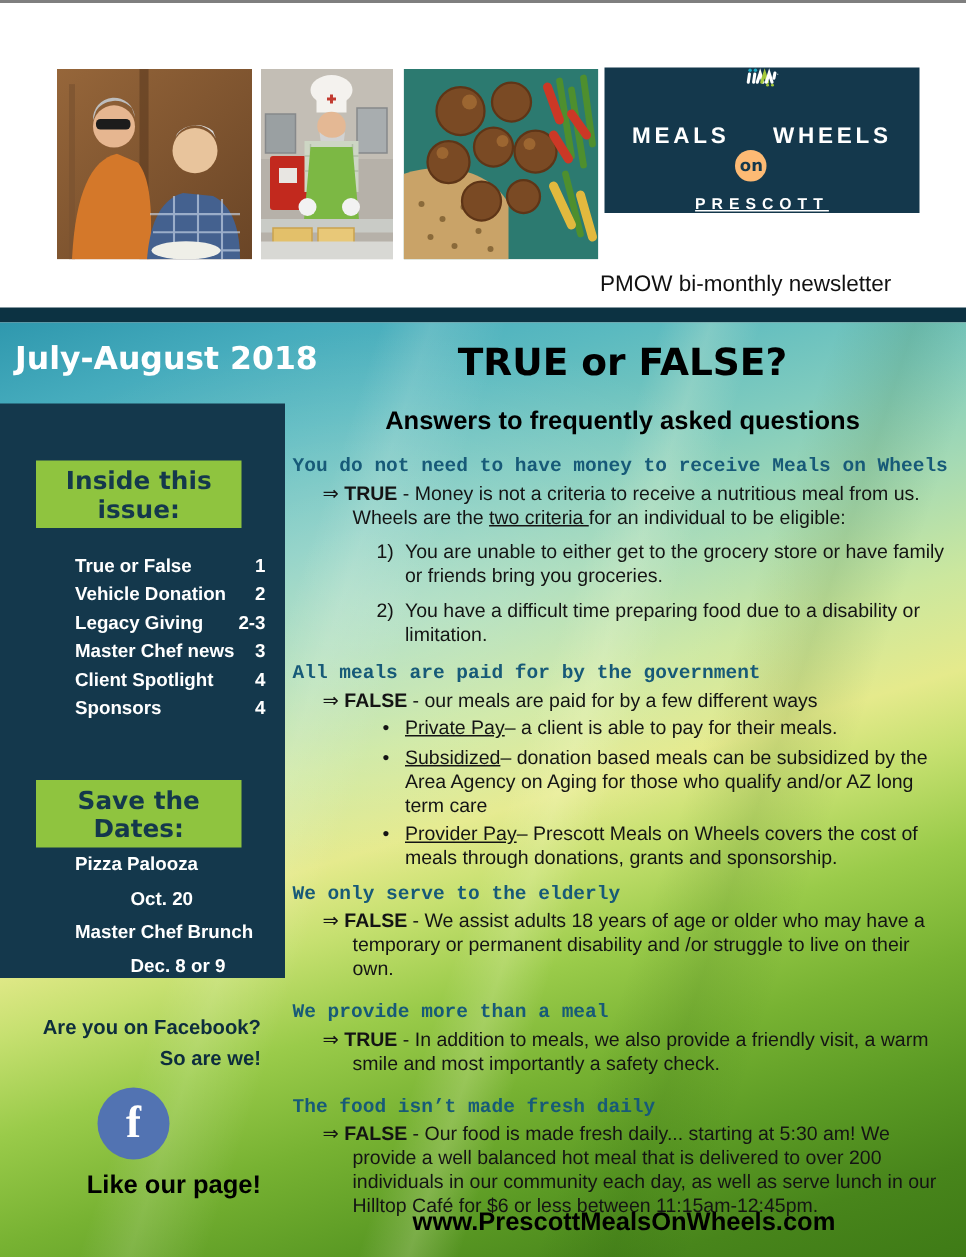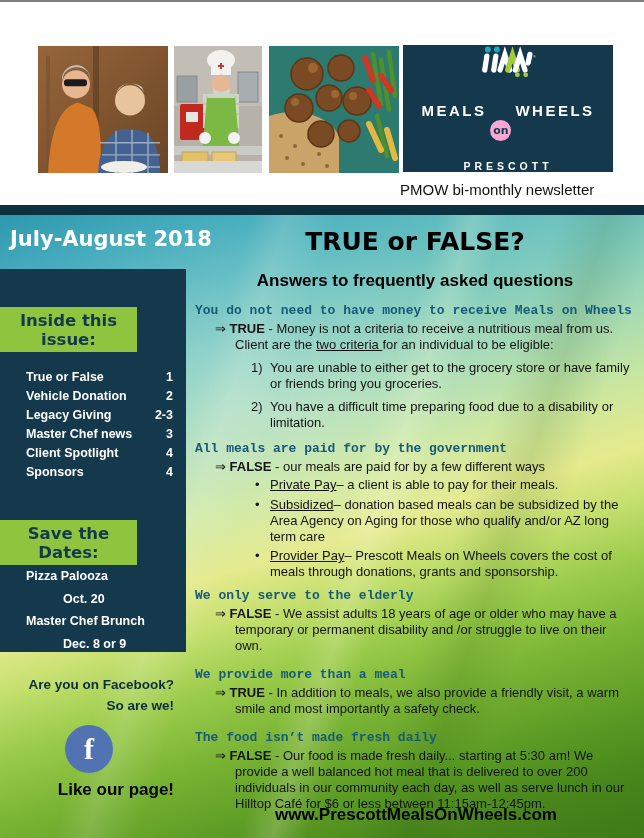--- a/index.html
+++ b/index.html
@@ -7,47 +7,47 @@
         border-top:2px solid #7f7f7f;font-family:"Liberation Sans",sans-serif;box-sizing:border-box;}
   .display{font-family:"DejaVu Sans",sans-serif;font-weight:bold;}
 
   
   .photo{position:absolute;top:44px;height:127px;overflow:hidden;}
   .photo svg{display:block;width:100%;height:100%;}
   #photo1{left:38px;width:130px;}
   #photo2{left:174px;width:88px;}
   #photo3{left:269px;width:130px;}
 
-  .logo-box{position:absolute;left:403px;top:43px;width:210px;height:127px;background:#14384C;
+  .logo-box{position:absolute;left:403px;top:43px;width:210px;height:97px;background:#14384C;
             display:flex;flex-direction:column;align-items:center;justify-content:center;}
   .logo-mark{width:148px;height:56px;}
   .logo-row{display:flex;align-items:center;gap:4px;margin-top:2px;color:#fff;font-weight:bold;
             font-size:15px;letter-spacing:2.5px;}
-  .on-circle{width:21px;height:21px;border-radius:50%;background:#f9a8d4;color:#14384C;
+  .on-circle{width:21px;height:21px;border-radius:50%;background:#fdba74;color:#14384C;
              display:flex;align-items:center;justify-content:center;font-size:11px;letter-spacing:0;margin-top:40px;}
-  .logo-city{color:#fff;font-size:10.5px;letter-spacing:4px;font-weight:bold;margin-top:19px;}
+  .logo-city{color:#fff;font-size:10.5px;letter-spacing:4px;font-weight:bold;margin-top:9px;text-decoration:underline;}
   .tagline{position:absolute;left:400px;top:179px;width:216px;text-align:left;font-size:15px;color:#111;}
   .navy-bar{position:absolute;left:0;top:203px;width:644px;height:10px;background:#0C3242;}
 
   
   .canvas{position:absolute;left:0;top:213px;width:644px;height:625px;
     background:
       radial-gradient(ellipse 420px 260px at 40% 30%, rgba(255,255,255,.25), rgba(255,255,255,0) 70%),
       linear-gradient(163deg,
         #2F98AE 0%, #46ACBD 8%, #5BBAC0 16%, #7FCBBE 26%, #A5DAB4 35%, #CBE79E 44%,
         #E5EA8C 52%, #C6E070 58%, #9ACB4A 66%, #77B232 75%, #5B9A24 84%, #48851B 92%, #3E7A16 100%);}
   .streaks{position:absolute;inset:0;pointer-events:none;
     background:
       linear-gradient(108deg, transparent 30%, rgba(255,255,240,.14) 34%, transparent 40%),
       linear-gradient(108deg, transparent 52%, rgba(255,255,220,.20) 56%, transparent 60%),
       linear-gradient(108deg, transparent 66%, rgba(20,70,0,.12) 72%, transparent 78%);}
 
   
   .issue-date{position:absolute;left:10px;top:12px;color:#fff;font-size:21px;}
-  .side-box{position:absolute;left:0;top:54px;width:186px;height:383px;background:#14384C;}
+  .side-box{position:absolute;left:0;top:54px;width:166px;height:383px;background:#14384C;padding-left:24px;}
   .band{width:137px;background:#8FC43F;color:#14384C;text-align:center;font-size:16.5px;
         padding:4px 0 3px;box-sizing:border-box;}
   .band1{margin-top:38px;}
   .band2{margin-top:38px;}
   .toc{margin-top:16px;}
   .toc-row{display:flex;justify-content:space-between;color:#fff;font-weight:bold;
            font-size:12.5px;line-height:19px;padding:0 13px 0 26px;}
   .events{color:#fff;font-weight:bold;font-size:12.5px;line-height:22.5px;}
   .event-name{padding-left:26px;}
   .event-date{padding-left:63px;}
@@ -267,21 +267,21 @@
     </div>
 
     <div class="main">
       <div class="main-title display">TRUE or FALSE?</div>
       <div class="main-sub">Answers to frequently asked questions</div>
 
       <div class="q q1">You do not need to have money to receive Meals on Wheels</div>
       <p class="ans">
         <span>⇒</span>
         <span class="b">TRUE</span><span> - Money is not a criteria to receive a nutritious meal from us.</span>
-        <span class="line2"><span>Client are the </span><span class="u">two criteria </span><span>for an individual to be eligible:</span></span>
+        <span class="line2"><span>Wheels are the </span><span class="u">two criteria </span><span>for an individual to be eligible:</span></span>
       </p>
       <div class="num-item">
         <span class="num-marker">1)</span>
         <span>You are unable to either get to the grocery store or have family or friends bring you groceries.</span>
       </div>
       <div class="num-item">
         <span class="num-marker">2)</span>
         <span>You have a difficult time preparing  food due to a disability or limitation.</span>
       </div>
 

